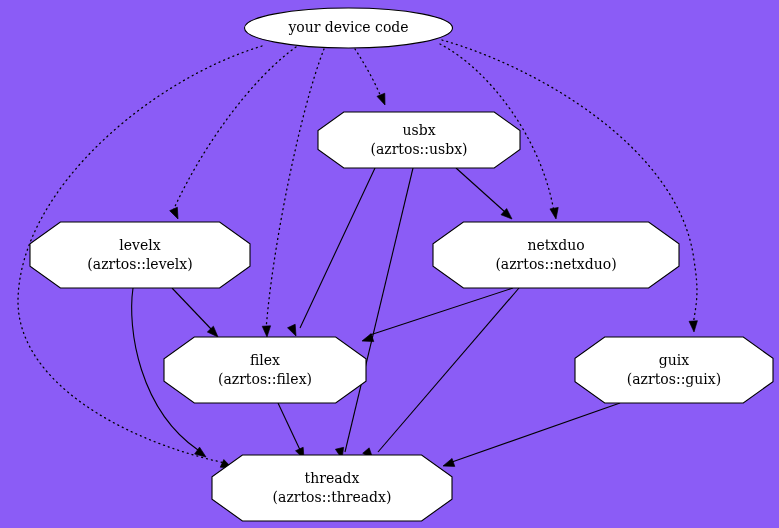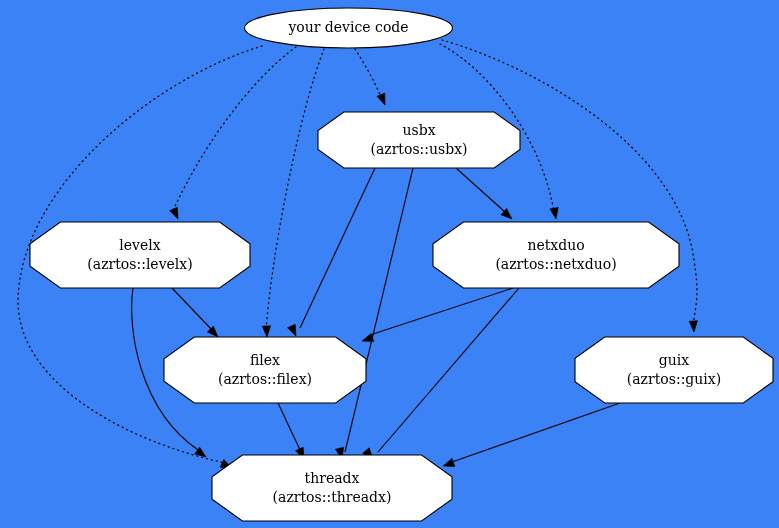--- a/index.html
+++ b/index.html
@@ -4,21 +4,21 @@
 <style>
   html, body {
     margin: 0;
     padding: 0;
     background: #ffffff;
   }
   #canvas {
     position: relative;
     width: 779px;
     height: 528px;
-    background: #3b82f6;
+    background: #8b5cf6;
     overflow: hidden;
     font-family: "DejaVu Serif", "Liberation Serif", serif;
   }
   svg#graph {
     position: absolute;
     left: 0;
     top: 0;
     width: 779px;
     height: 528px;
   }

